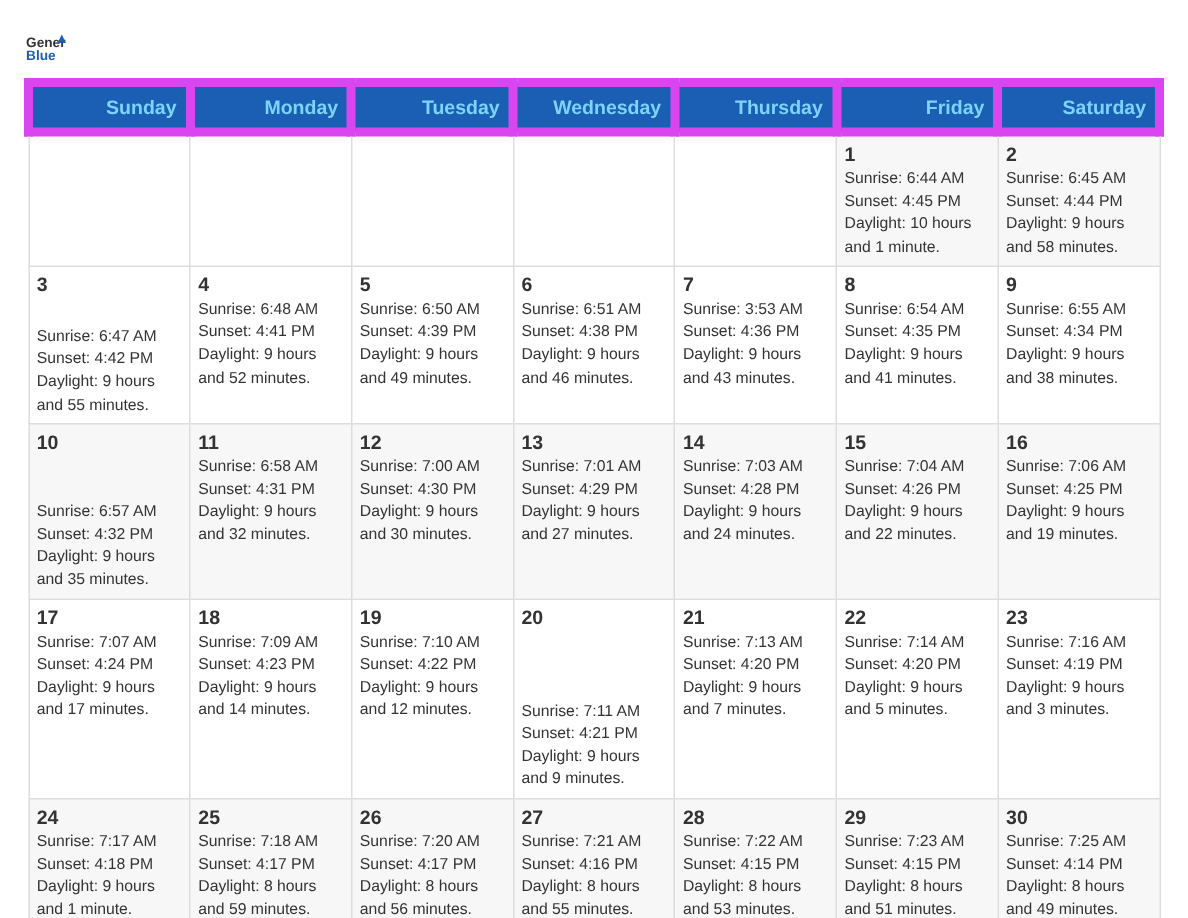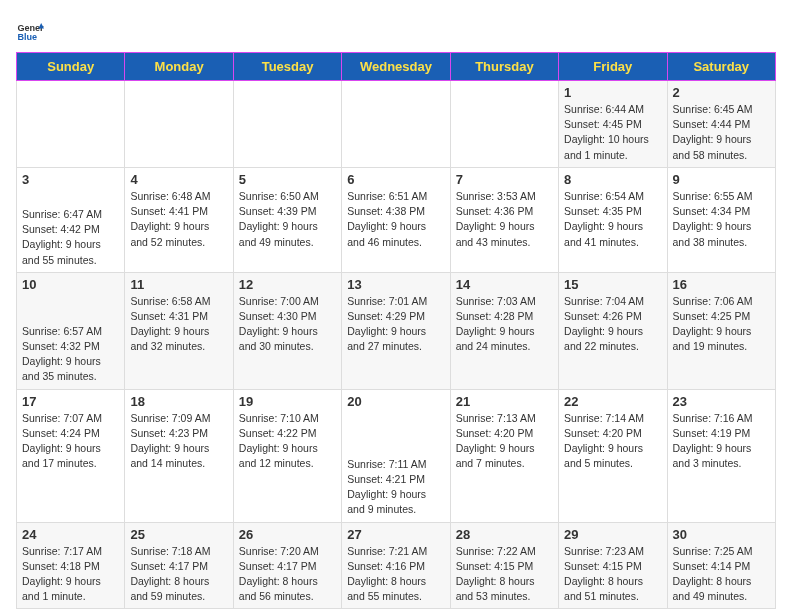--- a/index.html
+++ b/index.html
@@ -37,26 +37,26 @@
       font-size: 15px;
       color: #555;
     }
     table {
       width: 100%;
       border-collapse: collapse;
       table-layout: fixed;
     }
     thead tr th {
       background-color: #1a5fb4;
-      color: #fde047;
+      color: #7dd3fc;
       font-size: 13px;
       font-weight: bold;
       padding: 6px 6px;
-      text-align: center;
-      border: 1px solid #d946ef;
+      text-align: right;
+      border: 6px solid #d946ef;
     }
     tbody tr td {
       vertical-align: top;
       border: 1px solid #ddd;
       padding: 4px 5px;
       font-size: 11px;
       color: #333;
       background: #fff;
       height: 80px;
     }

